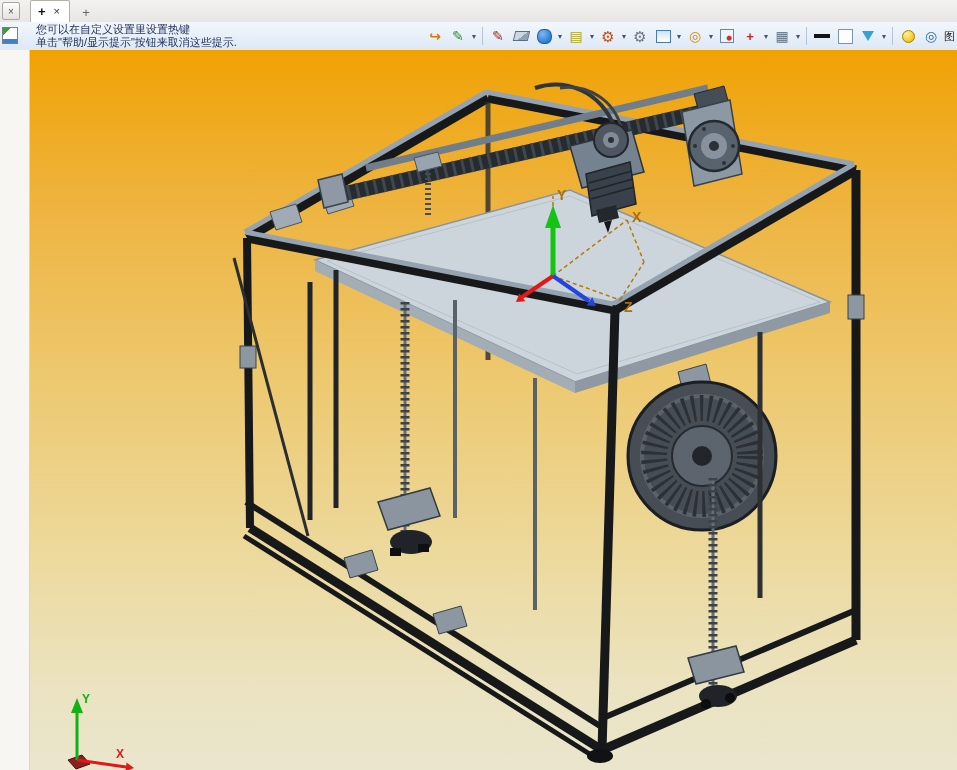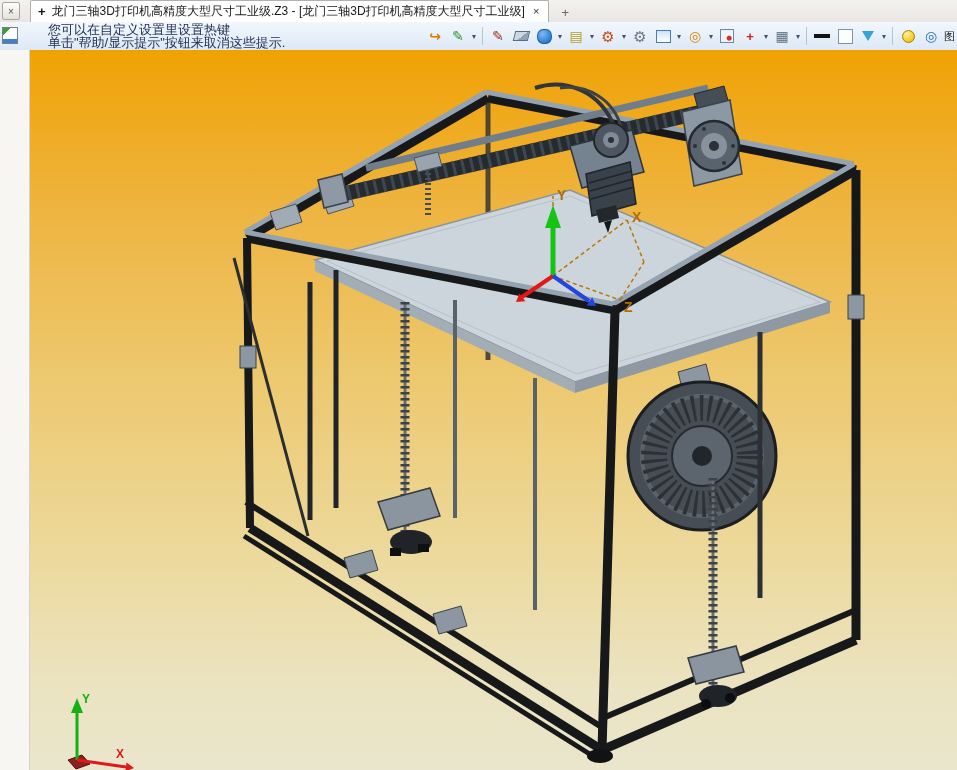--- a/index.html
+++ b/index.html
@@ -11,21 +11,21 @@
   .corner-btn{position:absolute;left:2px;top:2px;width:16px;height:16px;border:1px solid #a9a6a0;background:linear-gradient(#fdfdfc,#e4e2de);display:flex;align-items:center;justify-content:center;font-size:10px;color:#555;border-radius:2px;cursor:pointer;}
   .doc-tab{margin-left:30px;height:21px;background:#ffffff;border:1px solid #b3b0a8;border-bottom:none;display:flex;align-items:center;gap:6px;padding:0 7px;font-size:12px;color:#1a1a1a;border-radius:2px 2px 0 0;}
   .tab-plus{font-weight:700;font-size:13px;color:#111;line-height:1;}
   .tab-title{white-space:nowrap;}
   .tab-close{font-size:11px;color:#333;padding:0 2px;cursor:pointer;line-height:1;}
   .new-tab{margin-left:8px;margin-bottom:2px;width:16px;height:16px;display:flex;align-items:center;justify-content:center;font-size:13px;color:#666;cursor:pointer;}
 
   
   .toolbar{position:absolute;left:0;top:22px;width:957px;height:28px;background:linear-gradient(#f2f7fd,#dde9f5);border-bottom:1px solid #c2cfdc;}
   .fm-icon{position:absolute;left:2px;top:5px;width:14px;height:15px;border:1px solid #7e7e7a;background:linear-gradient(135deg,#36a03a 0 5px,#ffffff 5px 100%);box-shadow:inset 0 -4px 0 #3d7fd0;cursor:pointer;}
-  .hints{position:absolute;left:48px;top:1px;font-size:13px;line-height:13px;color:#1b2b52;}
+  .hints{position:absolute;left:36px;top:1px;font-size:11px;line-height:13px;color:#1b2b52;}
   .icon-row{position:absolute;right:1px;top:2px;height:24px;display:flex;align-items:center;gap:1px;}
   .tbi{width:22px;height:22px;display:flex;align-items:center;justify-content:center;border-radius:2px;cursor:pointer;}
   .tbi .g{display:inline-block;line-height:1;}
   .dd{font-size:8px;color:#44526a;width:8px;text-align:center;cursor:pointer;}
   .tbsep{width:1px;height:18px;background:#b6c3d2;margin:0 3px;}
   .layer-label{font-size:11px;color:#222;padding:0 1px;white-space:nowrap;cursor:pointer;}
 
   .ic-exit .g{color:#d97b00;font-size:14px;font-weight:700;}
   .ic-pencil .g{color:#2f8f2f;font-size:14px;}
   .ic-pen .g{color:#a03020;font-size:14px;}
@@ -59,21 +59,20 @@
 <body>
 
 <div class="app">
 
   <div class="tabbar">
     <div class="corner-btn">
       <span>×</span>
     </div>
     <div class="doc-tab">
       <span class="tab-plus">+</span>
-      <span class="tab-title">龙门三轴3D打印机高精度大型尺寸工业级.Z3 - [龙门三轴3D打印机高精度大型尺寸工业级]</span>
       <span class="tab-close">×</span>
     </div>
     <div class="new-tab">+</div>
   </div>
 
   <div class="toolbar">
     <div class="fm-icon"></div>
     <div class="hints">
       <div>您可以在自定义设置里设置热键</div>
       <div>单击"帮助/显示提示"按钮来取消这些提示.</div>

